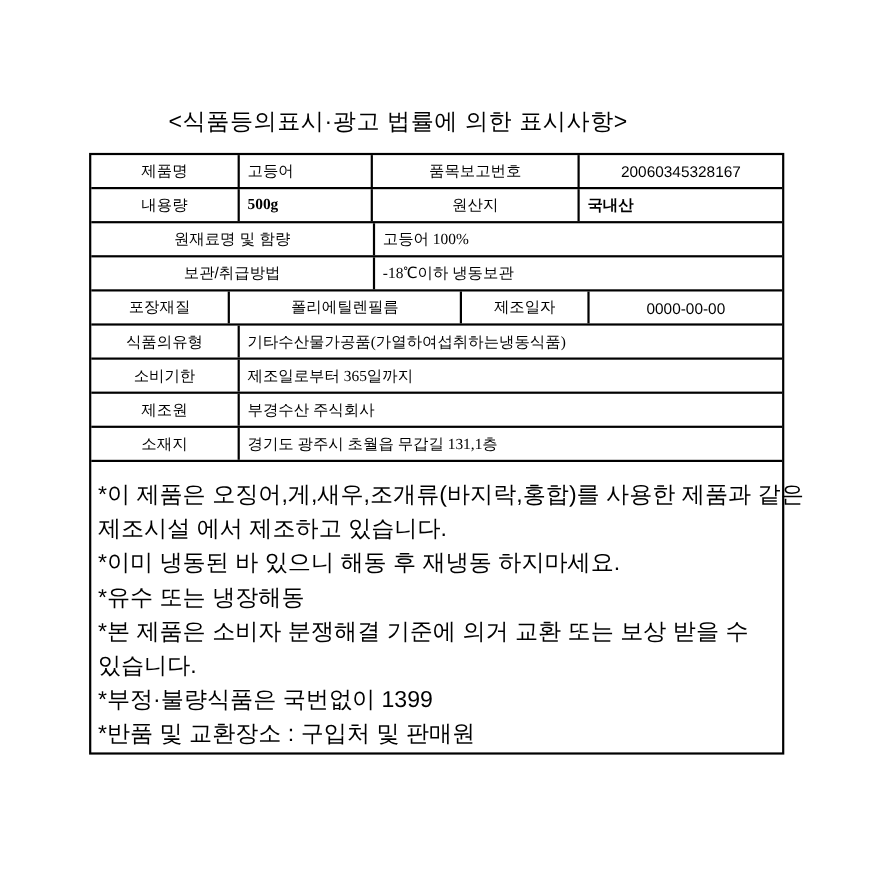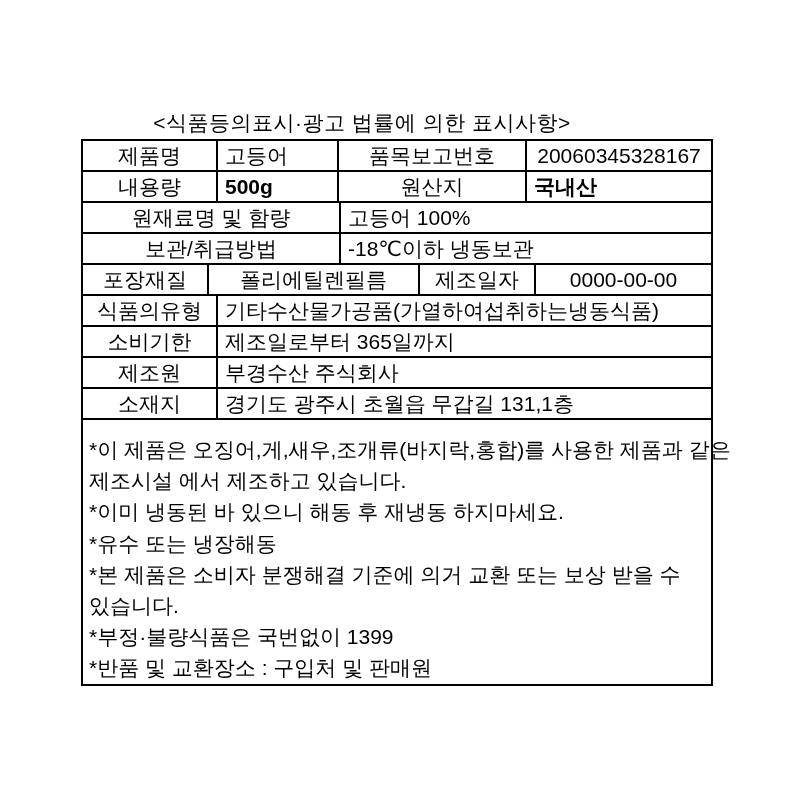--- a/index.html
+++ b/index.html
@@ -1,35 +1,35 @@
 <!DOCTYPE html>
 <html><head>
 <meta charset="utf-8">
 <style>
   html,body{margin:0;padding:0;}
   body{
     width:800px;height:800px;position:relative;background:#ffffff;
     font-family:"Liberation Sans","DejaVu Sans",sans-serif;color:#000;
   }
   .title{
-    position:absolute;top:109px;left:0;width:724px;text-align:center;
+    position:absolute;top:96px;left:0;width:724px;text-align:center;
     font-size:21px;letter-spacing:0.5px;white-space:nowrap;
   }
   .sheet{
     position:absolute;left:81px;top:139px;width:628px;
     border:2px solid #000;background:#fff;
   }
-  .row{display:flex;height:29px;border-bottom:2px solid #000;font-size:21px;}
+  .row{display:flex;height:29px;border-bottom:2px solid #000;font-size:14px;}
   .cell{
     display:flex;align-items:center;box-sizing:border-box;
     border-right:2px solid #000;overflow:hidden;white-space:nowrap;
   }
   .cell:last-child{border-right:none;}
   .ctr{justify-content:center;}
-  .lft{justify-content:flex-start;padding-left:7px;}
+  .lft{justify-content:flex-start;padding-left:7px;font-family:Liberation Serif, serif;}
   .bold{font-weight:bold;}
   
   .rA .c1{width:135px}.rA .c2{width:121px}.rA .c3{width:188px}.rA .c4{flex:1}
   .rB .c1{width:258px}.rB .c2{flex:1}
   .rC .c1{width:126px}.rC .c2{width:211px}.rC .c3{width:116px}.rC .c4{flex:1}
   .rD .c1{width:135px}.rD .c2{flex:1}
   .notes{
     height:250px;padding:14px 22px 0 6px;font-size:21px;line-height:31.2px;
   }
   .note-line{white-space:nowrap;}

